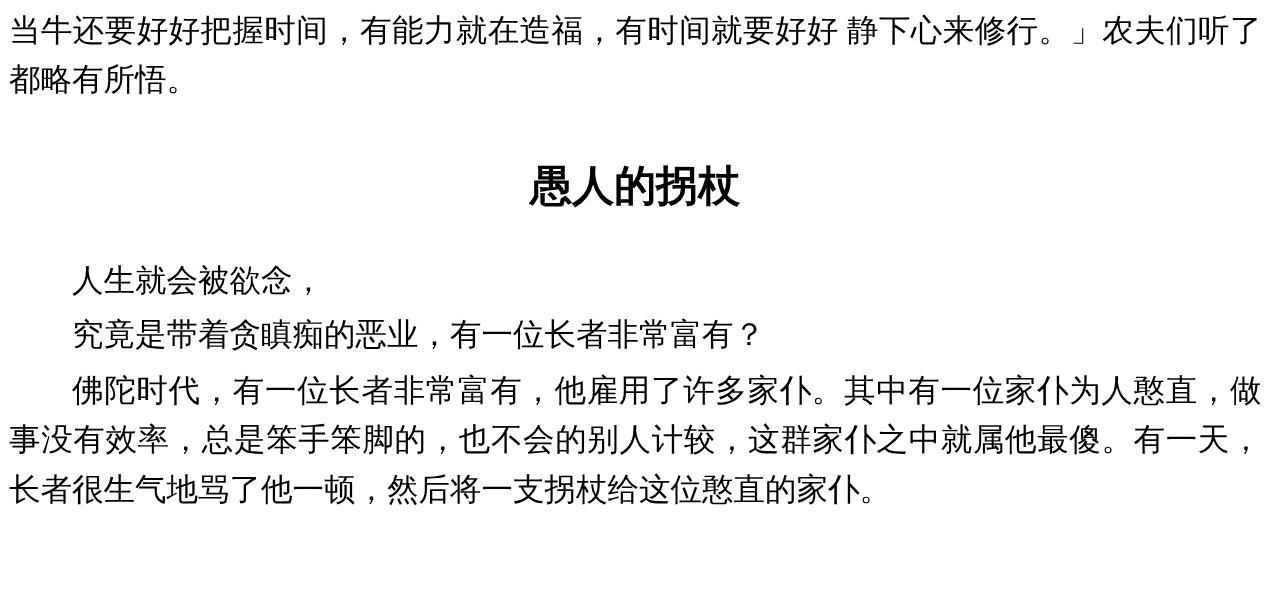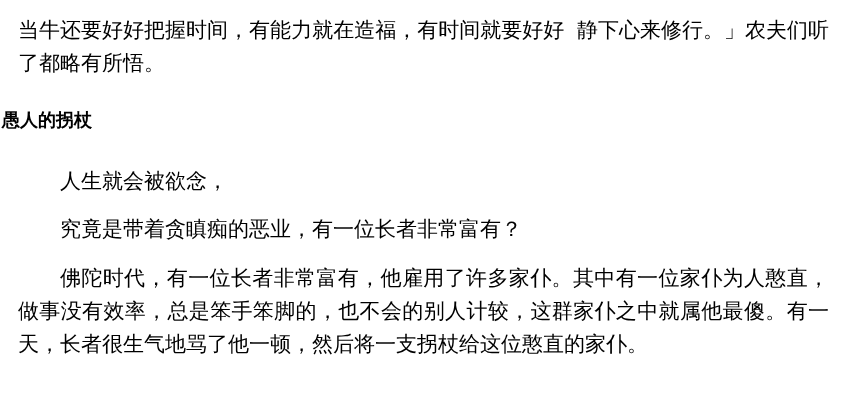--- a/index.html
+++ b/index.html
@@ -14,35 +14,34 @@
     font-size: 21px;
     line-height: 32.8px;
   }
   .page {
     box-sizing: border-box;
     width: 847px;
     height: 405px;
     padding: 0 2px;
   }
   p.para {
-    margin: 16px;
+    margin: 4px;
     text-align: justify;
     text-align-last: left;
     word-break: break-all;
-    font-family: Liberation Mono, monospace;
   }
   p.para.indent {
     text-indent: 2em;
   }
   h2.heading {
-    margin: 22px 0 0 0;
-    font-size: 18px;
+    margin: 38px 0 0 0;
+    font-size: 28px;
     line-height: 33px;
     font-weight: bold;
-    text-align: left;
+    text-align: center;
   }
   p.para.first-after-heading {
     margin-top: 30px;
   }
 </style>
 </head>
 <body style="background: rgb(255, 255, 255); color: rgb(0, 0, 0);">
 
 <div class="page">
   <p class="para">当牛还要好好把握时间，有能力就在造福，有时间就要好好 静下心来修行。」农夫们听了都略有所悟。</p>

